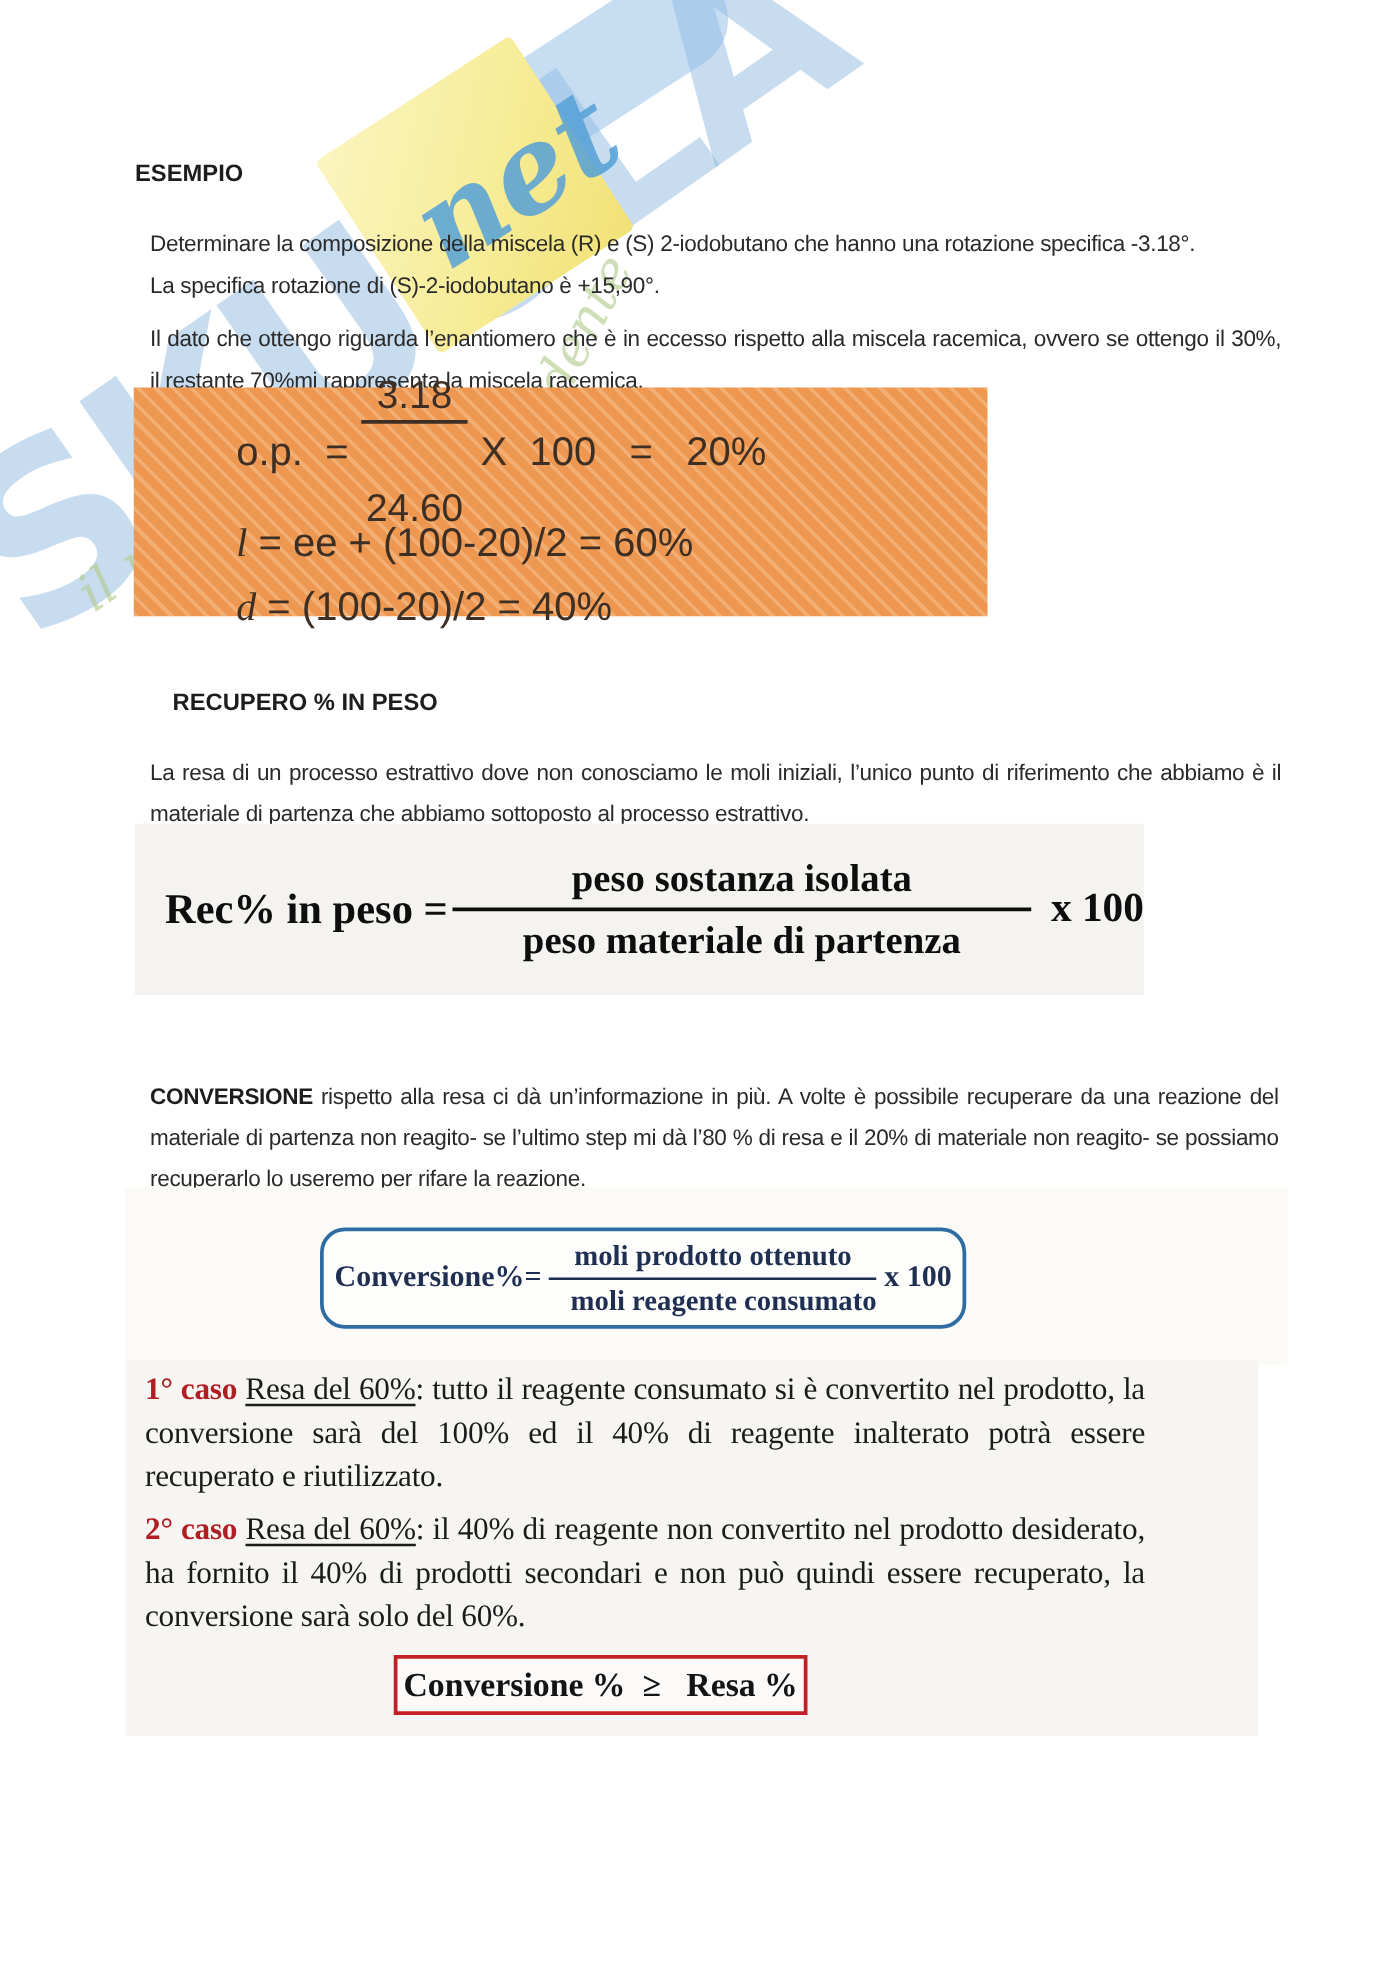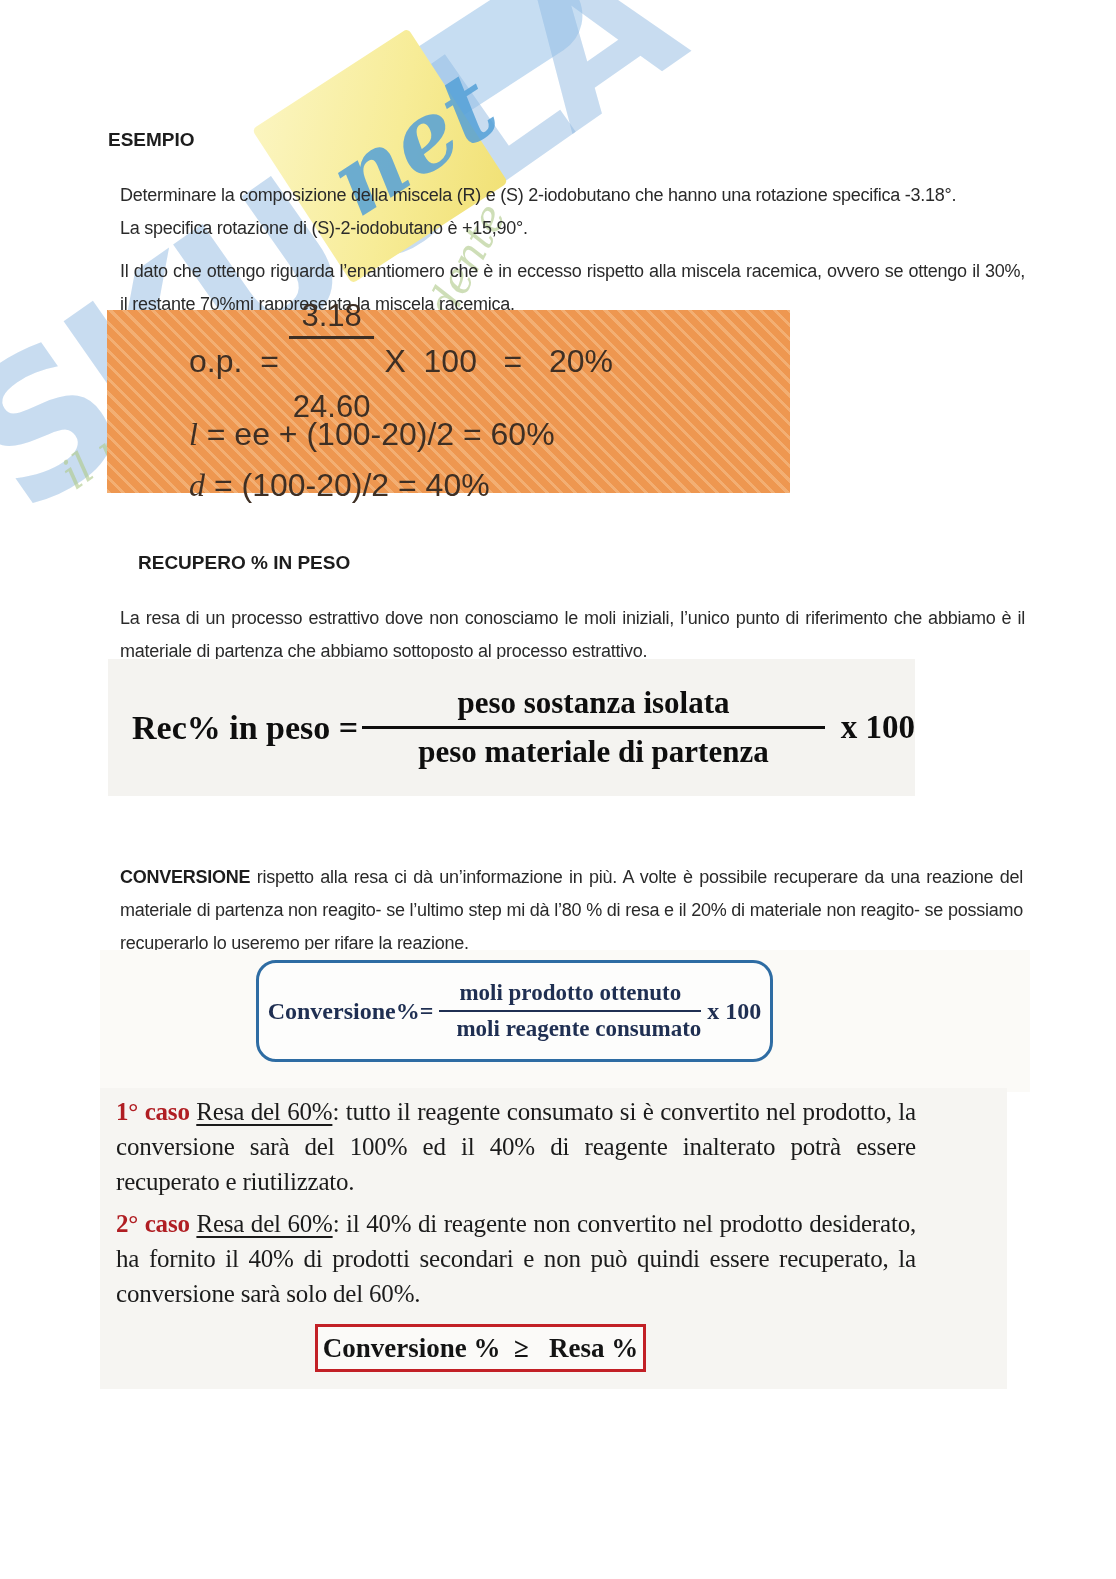--- a/index.html
+++ b/index.html
@@ -78,21 +78,21 @@
   }
   .rec-lhs  { font-size:34px; white-space:nowrap; }
   .rec-frac { width:468px; font-size:31px; margin-left:4px; }
   .rec-frac .num { border-bottom:3px solid #0e0e0e; padding-bottom:5px; }
   .rec-frac .den { padding-top:5px; }
   .rec-mult { font-size:33px; margin-left:16px; white-space:nowrap; }
 
   
   .conv-bg { left:100px; top:950px; width:930px; height:142px; background:#fbfaf7; }
   .conv-box {
-    position:absolute; left:156px; top:10px; width:517px; height:102px; box-sizing:border-box;
+    position:absolute; left:156px; top:32px; width:517px; height:81px; box-sizing:border-box;
     border:3px solid #2e6ca3; border-radius:20px; background:#fdfdfc;
     display:flex; align-items:center; justify-content:center;
     font-family:"Liberation Serif", serif; font-weight:bold; color:#1f2f52;
   }
   .conv-lhs  { font-size:24px; white-space:nowrap; }
   .conv-frac { width:262px; font-size:23px; margin:0 6px; }
   .conv-frac .num { border-bottom:2px solid #1f2f52; padding-bottom:4px; }
   .conv-frac .den { padding-top:4px;text-align:right; }
   .conv-mult { font-size:24px; white-space:nowrap; }
 

